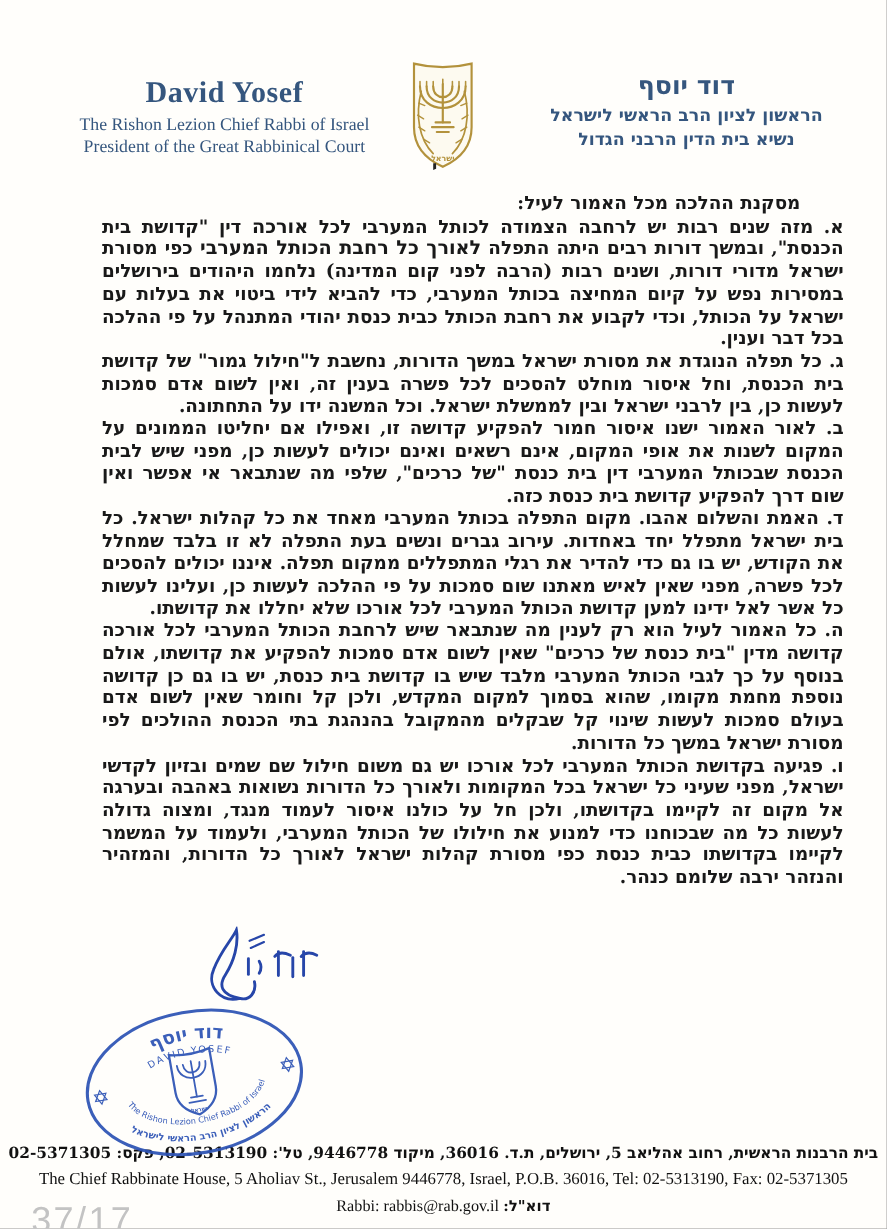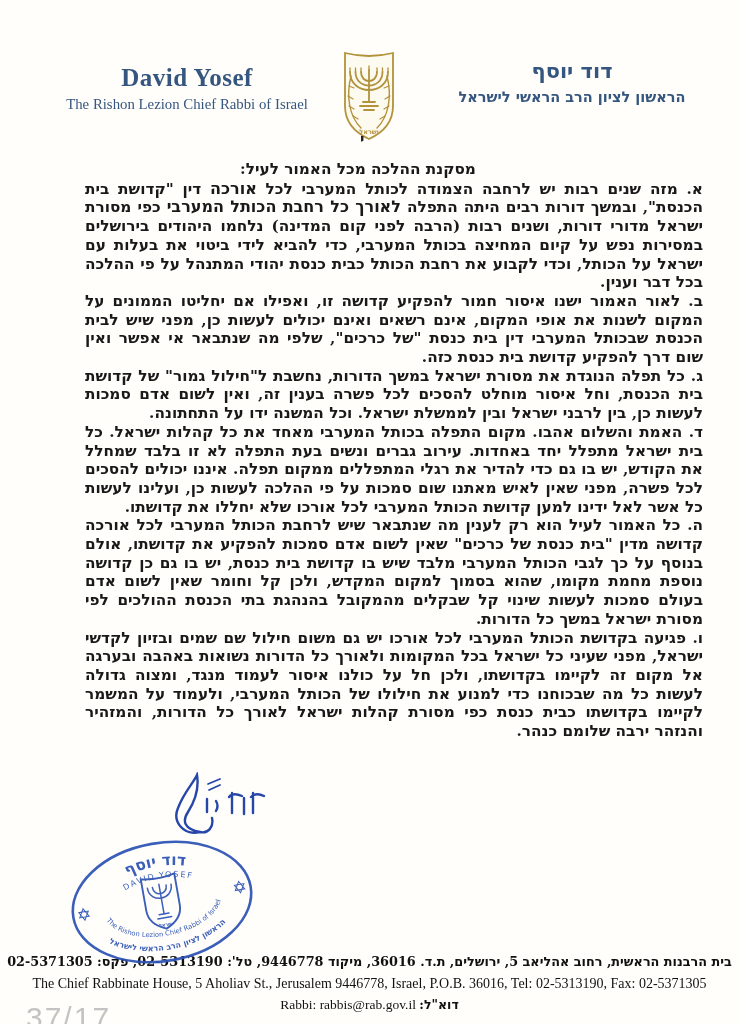--- a/index.html
+++ b/index.html
@@ -19,21 +19,21 @@
   .emblem{position:absolute; left:330px; top:44px; width:78px; height:104px;}
   .tiny-mark{position:absolute; left:360px; top:130px; font-size:15px; font-weight:bold; color:#222;
              font-family:"DejaVu Sans",sans-serif;}
   
   .letter-body{
     position:absolute; left:85px; top:160px; width:618px;
     direction:rtl; text-align:justify;
     font-family:"DejaVu Serif","DejaVu Sans",sans-serif;
     font-weight:bold; font-size:15.3px; line-height:18.7px; color:#191919;
   }
-  .letter-heading{font-weight:bold; text-align:center; transform:translateX(-36px); margin-bottom:1px;}
+  .letter-heading{font-weight:bold; transform:translateX(-36px); margin-bottom:1px;}
   .para{margin:0;}
   .para .em{font-size:16px; line-height:18.7px;}
   
   .signature{position:absolute; left:96px; top:772px; width:170px; height:72px; z-index:3;}
   .stamp{position:absolute; left:56px; top:831px; width:212px; height:142px; z-index:4; opacity:.93;}
   .stamp text{font-family:"DejaVu Sans",sans-serif; fill:#2D53B5;}
   
   .footer-he{position:absolute; left:0; top:954px; width:100%; text-align:center; direction:rtl;
              font-family:"DejaVu Serif","DejaVu Sans",sans-serif; font-size:12.8px; font-weight:bold; color:#111;}
   .footer-en{position:absolute; left:0; top:976px; width:100%; text-align:center;
@@ -45,20 +45,21 @@
              font-size:30px; color:#c3c3c3; letter-spacing:2px; z-index:1;}
 </style>
 </head>
 <body>
 
 <div class="page">
 
   <div class="hdr-en">
     <div class="name">David Yosef</div>
     <div class="line">The Rishon Lezion Chief Rabbi of Israel</div>
+    <div class="line">President of the Great Rabbinical Court</div>
   </div>
 
   <div class="emblem">
     <svg viewBox="0 0 78 104" width="78" height="104">
       <g stroke="#B3923C" fill="none" stroke-width="1.8" stroke-linecap="round">
         <path d="M15,9 Q39,15 63,9 L63,62 Q63,84 39,95 Q15,84 15,62 Z" fill="#fdfaf0"></path>
 
         <path d="M39,26 V58"></path>
         <path d="M31,28 C31,40 47,40 47,28"></path>
         <path d="M25.5,28 C25.5,46 52.5,46 52.5,28"></path>
@@ -71,30 +72,31 @@
         <path d="M19,42 l5,2 M18,52 l5,3 M19,62 l5,3 M23,72 l5,3" stroke-width="1.2"></path>
         <path d="M59,42 l-5,2 M60,52 l-5,3 M59,62 l-5,3 M55,72 l-5,3" stroke-width="1.2"></path>
       </g>
       <text x="39" y="90" text-anchor="middle" font-size="6.5" fill="#B3923C" font-family="DejaVu Sans, sans-serif" font-weight="bold">ישראל</text>
     </svg>
   </div>
 
   <div class="hdr-he">
     <div class="name">דוד יוסף</div>
     <div class="line">הראשון לציון הרב הראשי לישראל</div>
+    <div class="line">נשיא בית הדין הרבני הגדול</div>
   </div>
 
   <div class="tiny-mark">י</div>
 
   <main class="letter-body">
     <div class="letter-heading">מסקנת ההלכה מכל האמור לעיל:</div>
     <div>
         <div class="para"><span>א. מזה שנים רבות יש לרחבה הצמודה לכותל המערבי לכל </span><span class="em">אורכה</span><span> דין "קדושת בית הכנסת", ובמשך דורות רבים היתה התפלה </span><span class="em">לאורך כל רחבת הכותל המערבי</span><span> כפי מסורת ישראל מדורי דורות, ושנים רבות (הרבה לפני קום המדינה) נלחמו היהודים בירושלים במסירות נפש על קיום המחיצה בכותל המערבי, כדי להביא לידי ביטוי את בעלות עם ישראל על הכותל, וכדי לקבוע את רחבת הכותל כבית כנסת יהודי המתנהל על פי ההלכה בכל דבר וענין.</span></div>
+        <div class="para"><span>ג. כל תפלה הנוגדת את מסורת ישראל במשך הדורות, נחשבת ל"חילול גמור" של קדושת בית הכנסת, וחל איסור מוחלט להסכים לכל פשרה בענין זה, ואין לשום אדם סמכות לעשות כן, בין לרבני ישראל ובין לממשלת ישראל. וכל המשנה ידו על התחתונה.</span></div>
         <div class="para"><span>ב. לאור האמור ישנו איסור חמור להפקיע קדושה זו, ואפילו אם יחליטו הממונים על המקום לשנות את אופי המקום, אינם רשאים ואינם יכולים לעשות כן, מפני שיש לבית הכנסת שבכותל המערבי דין בית כנסת "של כרכים", שלפי מה שנתבאר אי אפשר ואין שום דרך להפקיע קדושת בית כנסת כזה.</span></div>
-        <div class="para"><span>ג. כל תפלה הנוגדת את מסורת ישראל במשך הדורות, נחשבת ל"חילול גמור" של קדושת בית הכנסת, וחל איסור מוחלט להסכים לכל פשרה בענין זה, ואין לשום אדם סמכות לעשות כן, בין לרבני ישראל ובין לממשלת ישראל. וכל המשנה ידו על התחתונה.</span></div>
         <div class="para"><span>ד. האמת והשלום אהבו. מקום התפלה בכותל המערבי מאחד את כל קהלות ישראל. כל בית ישראל מתפלל יחד באחדות. עירוב גברים ונשים בעת התפלה לא זו בלבד שמחלל את הקודש, יש בו גם כדי להדיר את רגלי המתפללים ממקום תפלה. איננו יכולים להסכים לכל פשרה, מפני שאין לאיש מאתנו שום סמכות על פי ההלכה לעשות כן, ועלינו לעשות כל אשר לאל ידינו למען קדושת הכותל המערבי לכל אורכו שלא יחללו את קדושתו.</span></div>
         <div class="para"><span>ה. כל האמור לעיל הוא רק לענין מה שנתבאר שיש לרחבת הכותל המערבי לכל אורכה קדושה מדין "בית כנסת של כרכים" שאין לשום אדם סמכות להפקיע את קדושתו, אולם בנוסף על כך לגבי הכותל המערבי מלבד שיש בו קדושת בית כנסת, יש בו גם כן קדושה נוספת מחמת מקומו, שהוא בסמוך למקום המקדש, ולכן קל וחומר שאין לשום אדם בעולם סמכות לעשות שינוי קל שבקלים מהמקובל בהנהגת בתי הכנסת ההולכים לפי מסורת ישראל במשך כל הדורות.</span></div>
         <div class="para"><span>ו. פגיעה בקדושת הכותל המערבי לכל אורכו יש גם משום חילול שם שמים ובזיון לקדשי ישראל, מפני שעיני כל ישראל בכל המקומות ולאורך כל הדורות נשואות באהבה ובערגה אל מקום זה לקיימו בקדושתו, ולכן חל על כולנו איסור לעמוד מנגד, ומצוה גדולה לעשות כל מה שבכוחנו כדי למנוע את חילולו של הכותל המערבי, ולעמוד על המשמר לקיימו בקדושתו כבית כנסת כפי מסורת קהלות ישראל לאורך כל הדורות, והמזהיר והנזהר ירבה שלומם כנהר.</span></div>
       </div>
   </main>
 
   <div class="signature">
     <svg viewBox="0 0 170 72" width="170" height="72" aria-label="דוד יוסף">
       <g stroke="#2746A9" stroke-width="2.4" fill="none" stroke-linecap="round">
 

